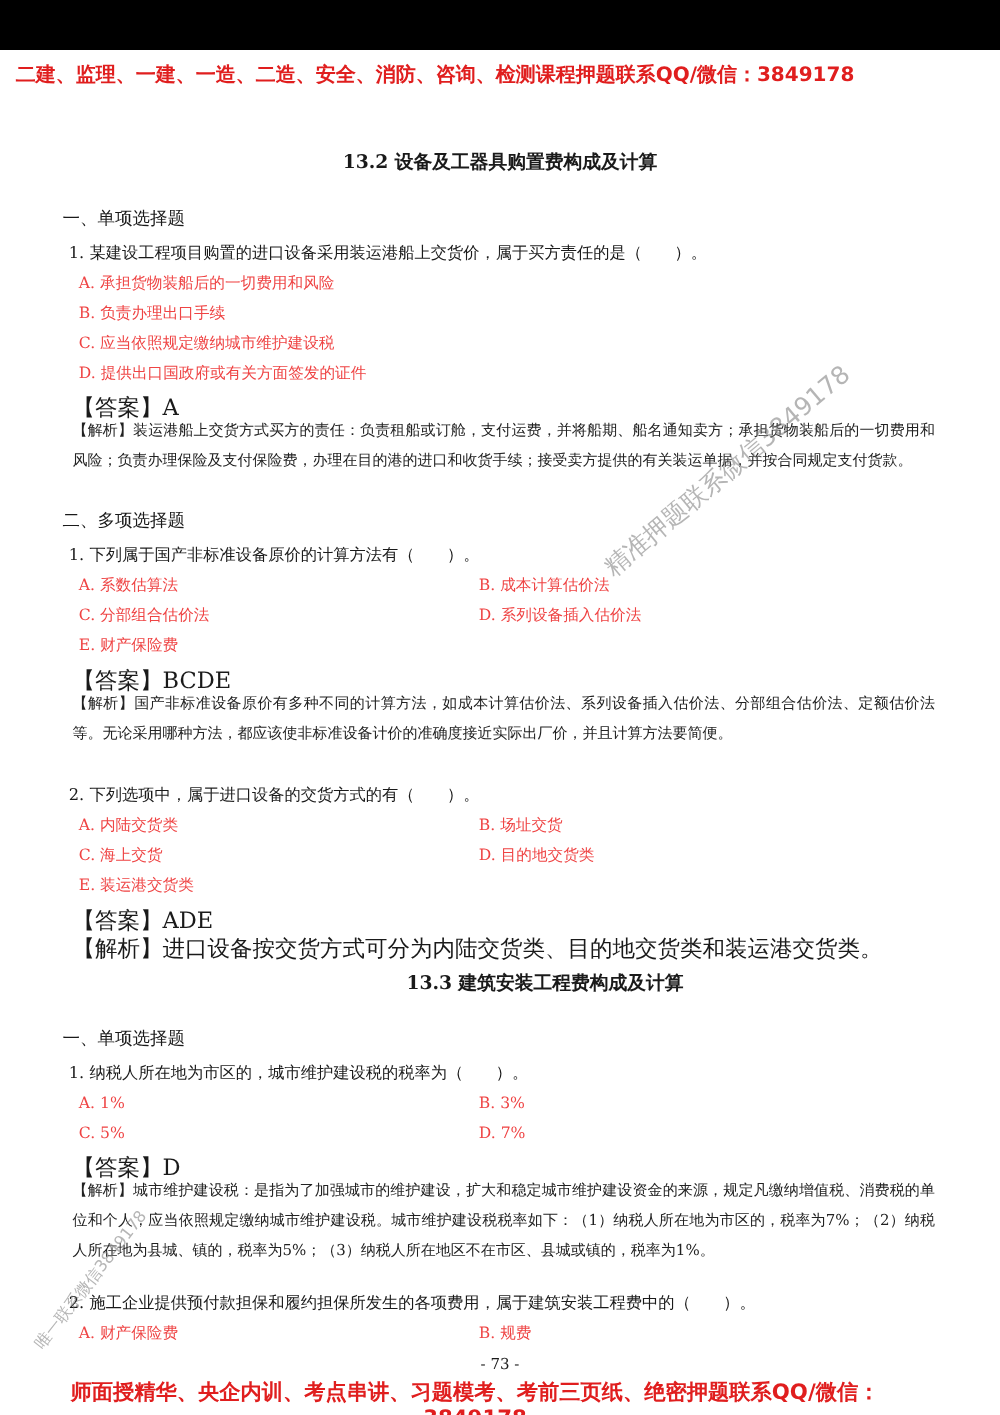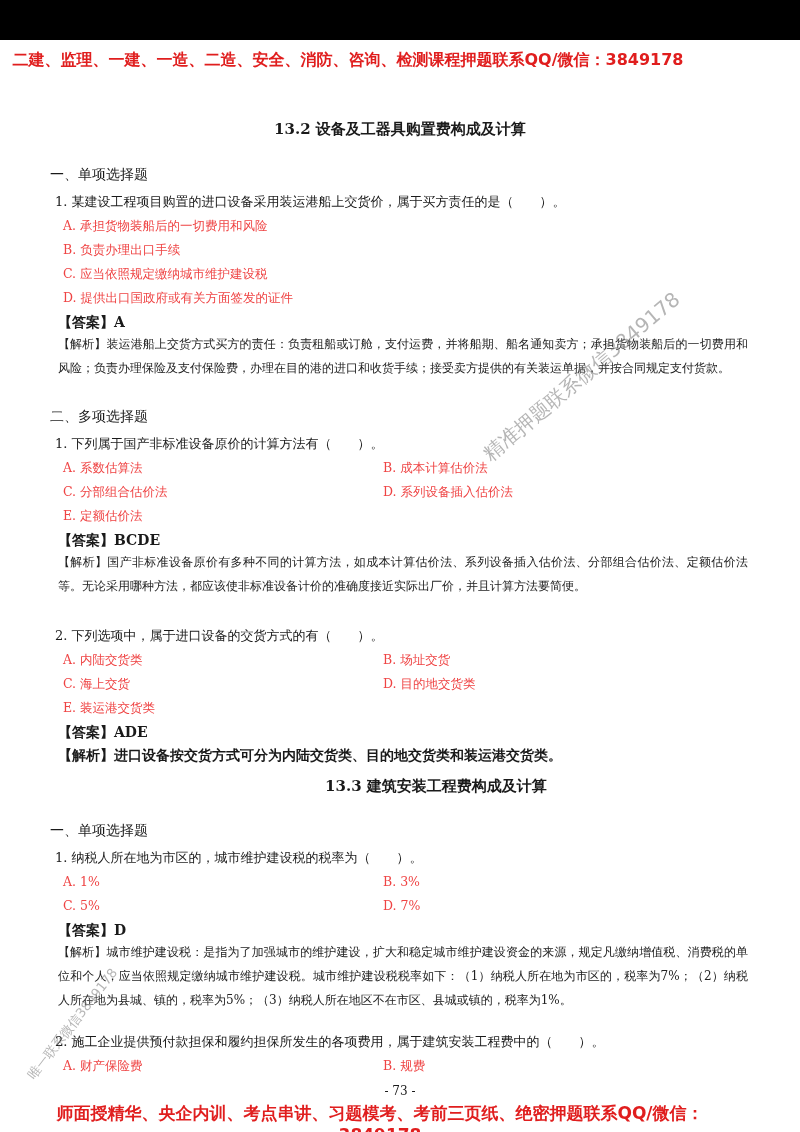--- a/index.html
+++ b/index.html
@@ -18,21 +18,21 @@
     .banner.top { top: 50px; }
     .banner.bottom { top: 1102px; font-size: 17px; margin-left: 32px; }
     .abs { position: absolute; white-space: nowrap; }
     .sec-title { font-weight: bold; font-size: 15px; left: 0; width: 800px; text-align: center; }
     .heading { font-size: 14px; left: 50px; font-family: "DejaVu Sans", "Liberation Sans", sans-serif; }
     .q { font-size: 13px; left: 55px; }
     .opt { font-size: 12.5px; color: #ef4444; }
     .optL { left: 63px; }
     .optR { left: 383px; }
     .para { font-size: 12px; left: 58px; width: 690px; white-space: normal; line-height: 24px; color: #222; text-align: justify; }
-    .ans { font-size: 14px; left: 58px; font-weight: bold; }
+    .ans { font-size: 18px; left: 58px; }
     .pagenum { left: 0; width: 800px; text-align: center; font-size: 12px; top: 1084px; }
     .wm {
       position: absolute; color: rgba(120,120,120,0.55); font-family: "DejaVu Sans", "Liberation Sans", sans-serif;
       white-space: nowrap; transform-origin: left bottom;
     }
     .wm1 { left: 495px; top: 440px; font-size: 20px; transform: rotate(-40deg); }
     .wm2 { left: 38px; top: 1065px; font-size: 13px; transform: rotate(-52deg); }
   </style>
 </head>
 <body>
@@ -49,21 +49,21 @@
 <div class="abs opt optL" style="top:290px;">D. 提供出口国政府或有关方面签发的证件</div>
 <div class="abs ans" style="top:314px;">【答案】A</div>
 <div class="abs para" style="top:332px;">【解析】装运港船上交货方式买方的责任：负责租船或订舱，支付运费，并将船期、船名通知卖方；承担货物装船后的一切费用和风险；负责办理保险及支付保险费，办理在目的港的进口和收货手续；接受卖方提供的有关装运单据，并按合同规定支付货款。</div>
 
 <div class="abs heading" style="top:408px;">二、多项选择题</div>
 <div class="abs q" style="top:435px;">1. 下列属于国产非标准设备原价的计算方法有（　　）。</div>
 <div class="abs opt optL" style="top:460px;">A. 系数估算法</div>
 <div class="abs opt optR" style="top:460px;">B. 成本计算估价法</div>
 <div class="abs opt optL" style="top:484px;">C. 分部组合估价法</div>
 <div class="abs opt optR" style="top:484px;">D. 系列设备插入估价法</div>
-<div class="abs opt optL" style="top:508px;">E. 定额估价法</div>
+<div class="abs opt optL" style="top:508px;">E. 财产保险费</div>
 <div class="abs ans" style="top:532px;">【答案】BCDE</div>
 <div class="abs para" style="top:550px;">【解析】国产非标准设备原价有多种不同的计算方法，如成本计算估价法、系列设备插入估价法、分部组合估价法、定额估价法等。无论采用哪种方法，都应该使非标准设备计价的准确度接近实际出厂价，并且计算方法要简便。</div>
 
 <div class="abs q" style="top:627px;">2. 下列选项中，属于进口设备的交货方式的有（　　）。</div>
 <div class="abs opt optL" style="top:652px;">A. 内陆交货类</div>
 <div class="abs opt optR" style="top:652px;">B. 场址交货</div>
 <div class="abs opt optL" style="top:676px;">C. 海上交货</div>
 <div class="abs opt optR" style="top:676px;">D. 目的地交货类</div>
 <div class="abs opt optL" style="top:700px;">E. 装运港交货类</div>
 <div class="abs ans" style="top:724px;">【答案】ADE</div>

